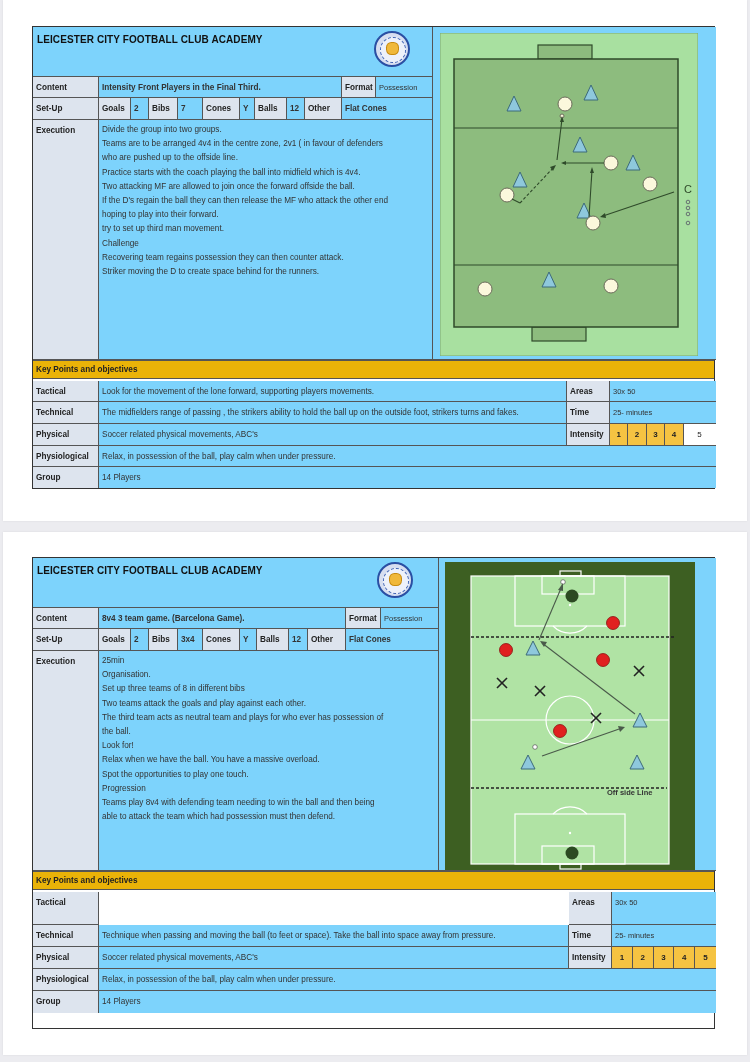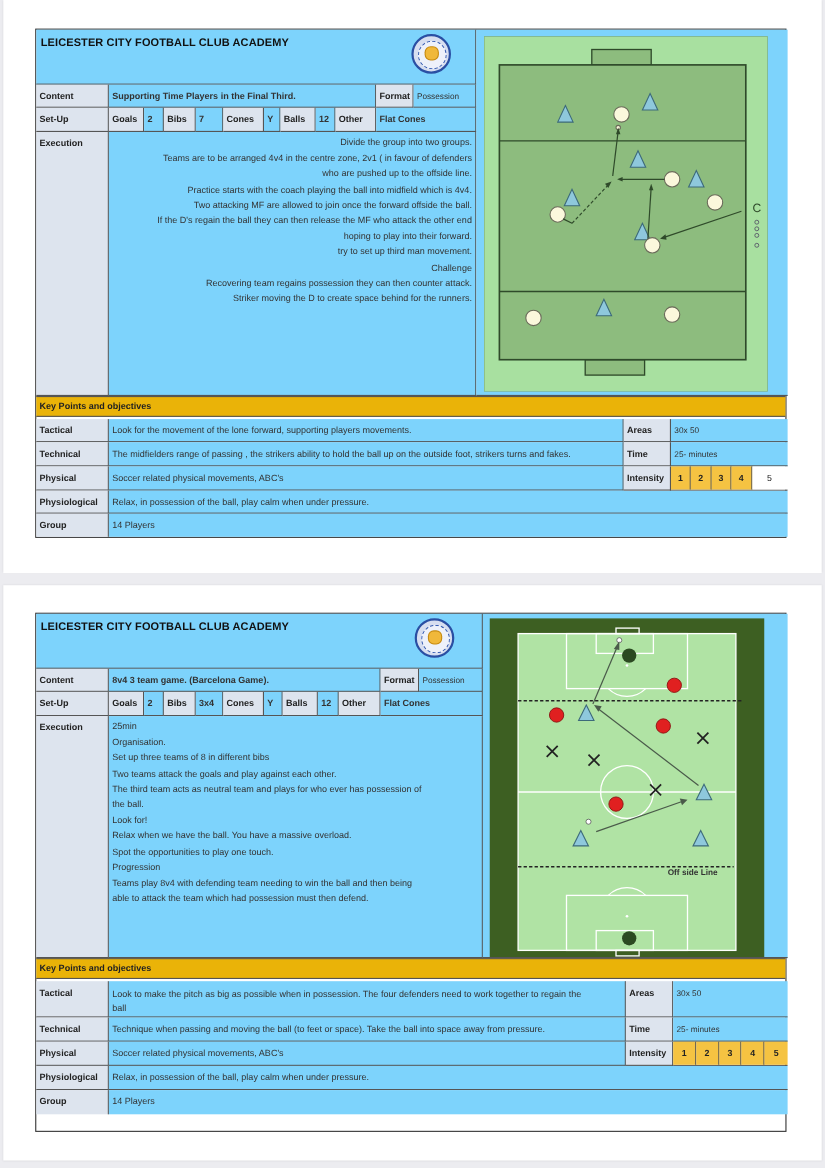--- a/index.html
+++ b/index.html
@@ -42,38 +42,38 @@
 
 <div class="page" id="page1">
   <div class="sheet">
 
     <div class="cell val" style="left:0;top:0;width:400px;height:50px;border-bottom:1px solid #555;">
       <span class="title">LEICESTER CITY FOOTBALL CLUB ACADEMY</span>
       <div class="crest" style="left:341px;top:4px;"></div>
     </div>
 
     <div class="cell lbl" style="left:0;top:50px;width:66px;height:21px;padding-top:5px;">Content</div>
-    <div class="cell val bold" style="left:66px;top:50px;width:243px;height:21px;padding-top:5px;">Supporting Time Players in the Final Third.</div>
+    <div class="cell val bold" style="left:66px;top:50px;width:243px;height:21px;padding-top:5px;">Intensity Front Players in the Final Third.</div>
     <div class="cell lbl" style="left:309px;top:50px;width:34px;height:21px;padding-top:5px;">Format</div>
     <div class="cell val" style="left:343px;top:50px;width:57px;height:21px;padding-top:5px;font-size:7.5px;">Possession</div>
 
     <div class="cell lbl" style="left:0;top:71px;width:66px;height:22px;padding-top:5px;">Set-Up</div>
     <div class="cell lbl" style="left:66px;top:71px;width:32px;height:22px;padding-top:5px;">Goals</div>
     <div class="cell val bold" style="left:98px;top:71px;width:18px;height:22px;padding-top:5px;">2</div>
     <div class="cell lbl" style="left:116px;top:71px;width:29px;height:22px;padding-top:5px;">Bibs</div>
     <div class="cell val bold" style="left:145px;top:71px;width:25px;height:22px;padding-top:5px;">7</div>
     <div class="cell lbl" style="left:170px;top:71px;width:37px;height:22px;padding-top:5px;">Cones</div>
     <div class="cell val bold" style="left:207px;top:71px;width:15px;height:22px;padding-top:5px;">Y</div>
     <div class="cell lbl" style="left:222px;top:71px;width:32px;height:22px;padding-top:5px;">Balls</div>
     <div class="cell val bold" style="left:254px;top:71px;width:18px;height:22px;padding-top:5px;">12</div>
     <div class="cell lbl" style="left:272px;top:71px;width:37px;height:22px;padding-top:5px;">Other</div>
     <div class="cell val bold" style="left:309px;top:71px;width:91px;height:22px;padding-top:5px;">Flat Cones</div>
 
     <div class="cell lbl" style="left:0;top:93px;width:66px;height:240px;padding-top:5px;">Execution</div>
-    <div class="cell val exec" style="left:66px;top:93px;width:334px;height:240px;text-align:right;">
+    <div class="cell val exec" style="left:66px;top:93px;width:334px;height:240px;">
       <div>Divide the group into two groups.</div>
       <div>Teams are to be arranged 4v4 in the centre zone, 2v1 ( in favour of defenders</div>
       <div>who are pushed up to the offside line.</div>
       <div>Practice starts with the coach playing the ball into midfield which is 4v4.</div>
       <div>Two attacking MF are allowed to join once the forward offside the ball.</div>
       <div>If the D's regain the ball they can then release the MF who attack the other end</div>
       <div>hoping to play into their forward.</div>
       <div>try to set up third man movement.</div>
       <div>Challenge</div>
       <div>Recovering team regains possession they can then counter attack.</div>
@@ -272,24 +272,20 @@
           <polygon points="118,21 113,28 118,29"></polygon>
           <polygon points="95,79 102,80 99,85"></polygon>
           <polygon points="180,165 173,164 175,170"></polygon>
         </g>
       </svg>
     </div>
 
     <div class="kp-head" style="top:313px;">Key Points and objectives</div>
 
     <div class="cell lbl" style="left:0;top:334px;width:66px;height:33px;padding-top:5px;">Tactical</div>
-    <div class="cell val" style="left:66px;top:334px;width:470px;height:33px;padding-top:5px;line-height:13px;">
-      <div>Look to make the pitch as big as possible when in possession. The four defenders need to work together to regain the</div>
-      <div>ball</div>
-    </div>
     <div class="cell lbl" style="left:0;top:367px;width:66px;height:22px;padding-top:5px;">Technical</div>
     <div class="cell val" style="left:66px;top:367px;width:470px;height:22px;padding-top:5px;">Technique when passing and moving the ball (to feet or space). Take the ball into space away from pressure.</div>
     <div class="cell lbl" style="left:0;top:389px;width:66px;height:22px;padding-top:5px;">Physical</div>
     <div class="cell val" style="left:66px;top:389px;width:470px;height:22px;padding-top:5px;">Soccer related physical movements, ABC's</div>
     <div class="cell lbl" style="left:0;top:411px;width:66px;height:22px;padding-top:5px;">Physiological</div>
     <div class="cell val" style="left:66px;top:411px;width:617px;height:22px;padding-top:5px;border-right:none;">Relax, in possession of the ball, play calm when under pressure.</div>
     <div class="cell lbl" style="left:0;top:433px;width:66px;height:22px;padding-top:5px;border-bottom:none;">Group</div>
     <div class="cell val" style="left:66px;top:433px;width:617px;height:22px;padding-top:5px;border-right:none;border-bottom:none;"> 14 Players</div>
 
     <div class="cell lbl" style="left:536px;top:334px;width:43px;height:33px;padding-top:5px;">Areas</div>

